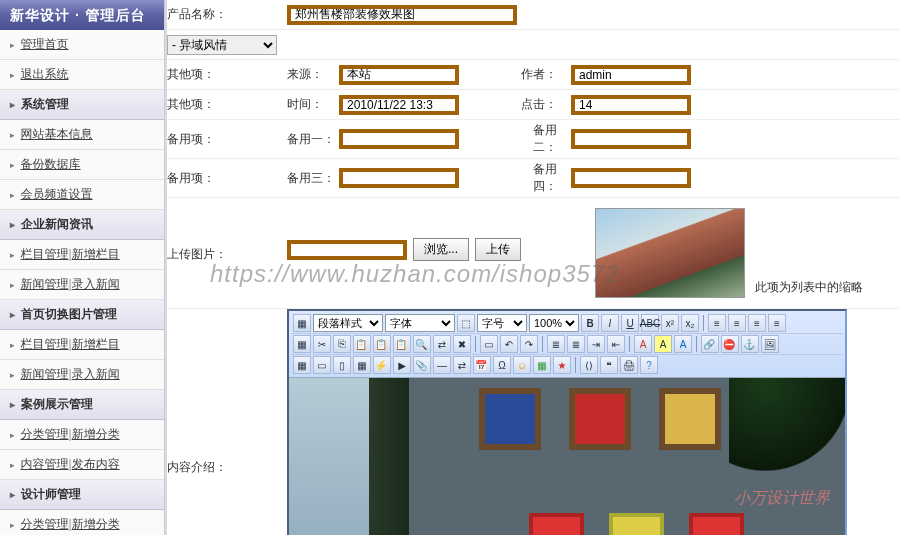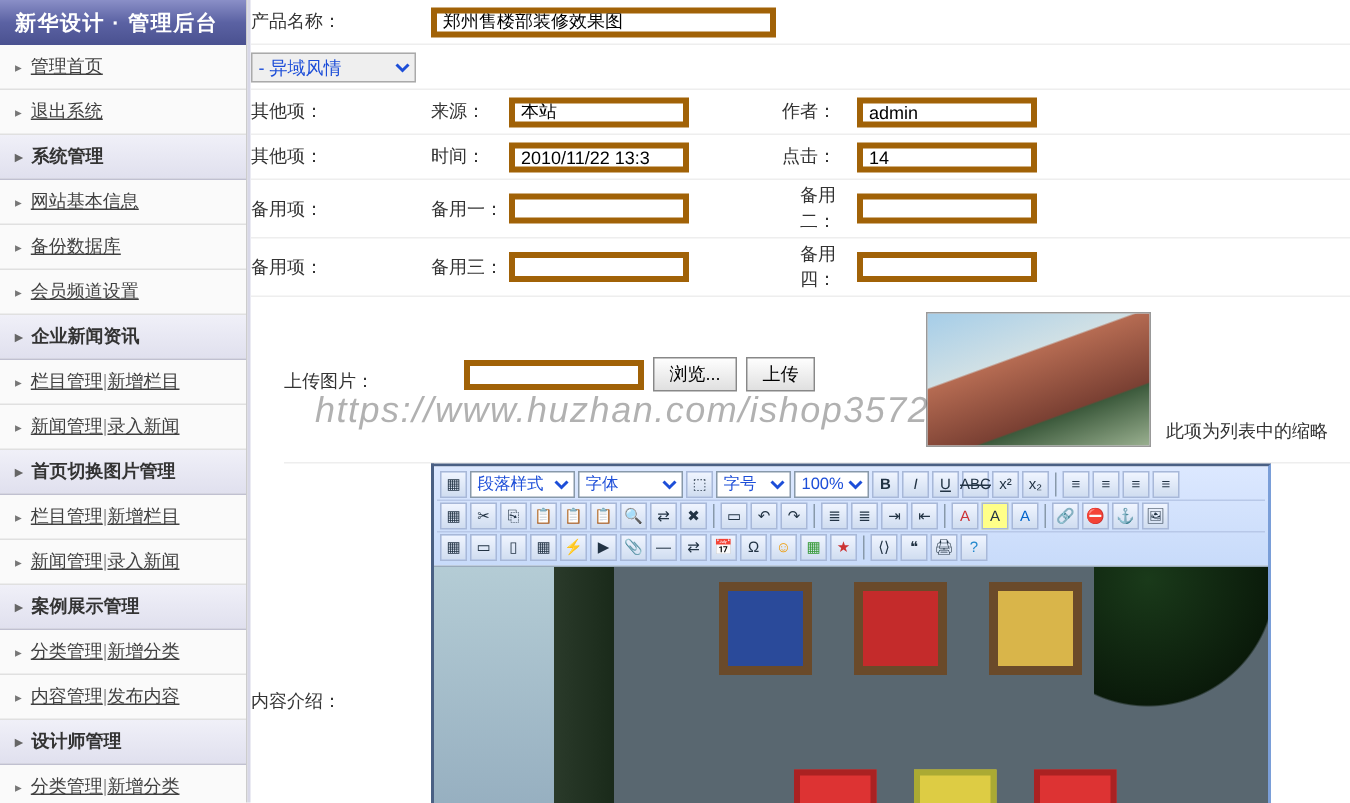--- a/index.html
+++ b/index.html
@@ -23,21 +23,21 @@
 .main::-webkit-scrollbar-thumb { background: #bbb; border: 1px solid #999; }
 .form-row { display: flex; align-items: center; min-height: 30px; border-bottom: 1px solid #eee; padding: 2px 0; }
 .form-label { width: 120px; padding-right: 14px; color: #333; }
 .form-value { flex: 1; display: flex; align-items: center; gap: 4px; flex-wrap: wrap; }
 .sub-label { width: 48px; text-align: left; color: #333; }
 .sub-label2 { width: 48px; text-align: right; padding-right: 10px; color: #333; margin-left: 56px; }
 input[type="text"] { border: 4px solid #a16207; padding: 2px 4px; height: 20px; font-size: 12px; }
 .wide { width: 230px; }
 .mid { width: 120px; }
 .short { width: 120px; }
-select { border: 1px solid #aaa; height: 20px; font-size: 12px; color: #1d4ed8; }
+select { border: 1px solid #aaa; height: 20px; font-size: 12px; color: #000000; }
 .btn { background: linear-gradient(180deg,#fefefe,#e0e0e0); border: 1px solid #888; padding: 2px 10px; font-size: 12px; cursor: pointer; text-align: right; }
 
 
 .upload-img { width: 150px; height: 90px; background: linear-gradient(160deg, #a5cde8 0%, #d0e0e5 35%, #b56b52 36%, #7a4033 70%, #3c5a3c 71%, #9ab090 100%); border: 1px solid #999; }
 .upload-note { color: #333; margin-left: 6px; }
 
 
 .editor-wrap { border: 2px inset #7a9ed8; width: 560px; }
 .editor-toolbar { background: linear-gradient(180deg, #dce8ff 0%, #c8dbfa 100%); border-bottom: 1px solid #9ab; padding: 2px; display: flex; flex-wrap: wrap; gap: 0; }
 .tb-row { display: flex; flex-wrap: wrap; align-items: center; gap: 2px; width: 100%; padding: 1px 2px; border-bottom: 1px solid #b8c8e8; }
@@ -133,21 +133,21 @@
     <div class="form-row">
       <div class="form-label">备用项：</div>
       <div class="form-value">
         <span class="sub-label">备用三：</span>
         <input type="text" class="mid" value="" style="">
         <span class="sub-label2">备用四：</span>
         <input type="text" class="mid" value="" style="">
       </div>
     </div>
 
-    <div class="form-row" style="align-items:flex-start;padding:10px 0;margin-left:22px;">
+    <div class="form-row" style="align-items:flex-start;padding:10px 0;">
       <div class="form-label" style="padding-top:38px">上传图片：</div>
       <div class="form-value" style="align-items:flex-start">
         <div style="display:flex;flex-direction:column;gap:6px;padding-top:30px">
           <div style="display:flex;gap:6px;align-items:center">
             <input type="text" class="short" style="">
             <button class="btn">浏览...</button>
             <button class="btn">上传</button>
           </div>
         </div>
         <div style="display:flex;flex-direction:column;align-items:flex-start;margin-left:70px">
@@ -241,20 +241,21 @@
                 <div style="width:100%;height:100%;background:#c42b2b"></div>
               </div>
             <div class="art frame" style="left:370px;top:10px;width:62px;height:62px;">
                 <div style="width:100%;height:100%;background:#d9b54a"></div>
               </div>
             <div class="art" style="left:240px;top:135px;width:55px;height:65px;background:#d33;border:4px solid #a22"></div>
             <div class="art" style="left:320px;top:135px;width:55px;height:65px;background:#dc4;border:4px solid #aa3"></div>
             <div class="art" style="left:400px;top:135px;width:55px;height:65px;background:#d33;border:4px solid #a22"></div>
             <div class="art" style="left:80px;top:0;width:40px;height:200px;background:linear-gradient(90deg,#2a3a2a,#1a2a1a)"></div>
             <div class="art" style="left:440px;top:-40px;width:120px;height:160px;background:radial-gradient(circle at 30% 30%, #1a3a1a 0%, #0a1a0a 60%, transparent 61%)"></div>
+            <div class="wm-text" style="right:15px;top:110px">小万设计世界</div>
           </div>
         </div>
       </div>
     </div>
 
   </div>
 </div>
 
 <div class="watermark">https://www.huzhan.com/ishop3572</div>
 

